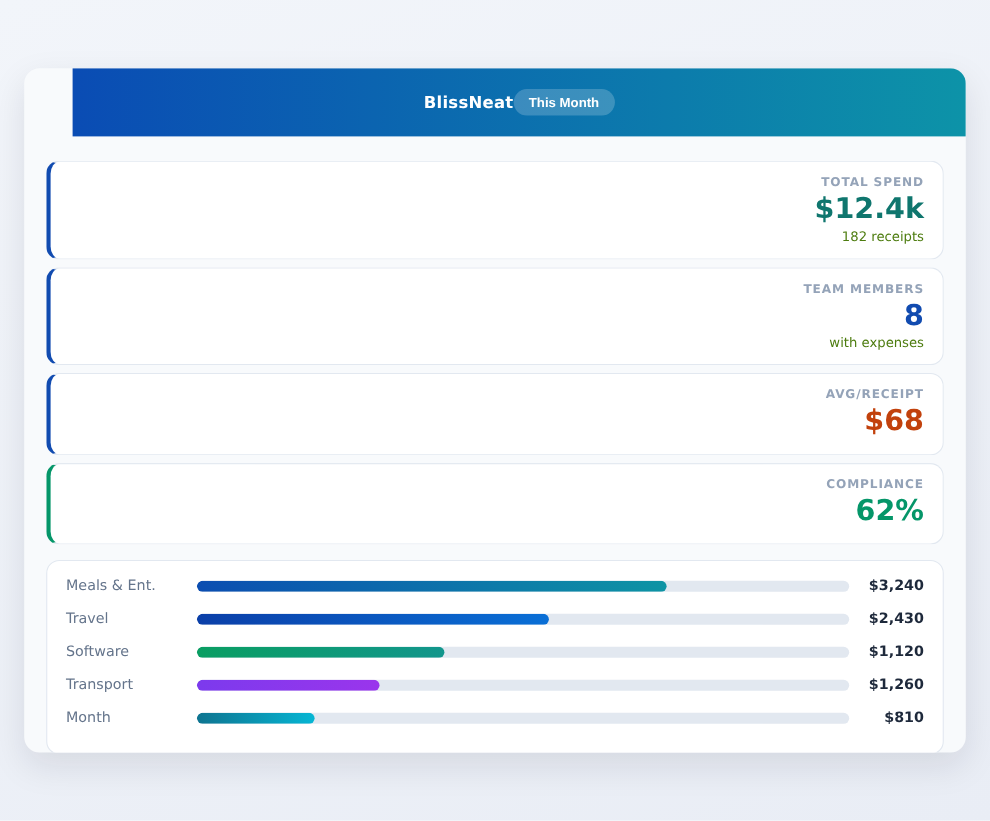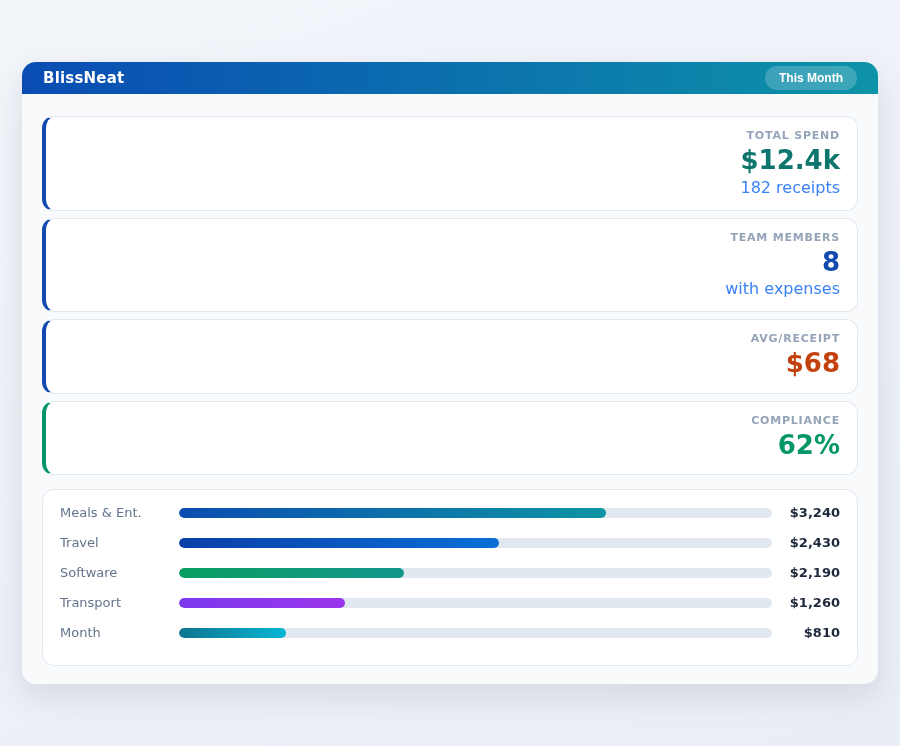--- a/index.html
+++ b/index.html
@@ -10,39 +10,40 @@
     position:relative;
     overflow:hidden;
   }
   .app-card {
     position:absolute; left:22px; top:62px; width:856px; height:622px;
     background:#f8fafc; border-radius:14px;
     box-shadow:0 12px 32px rgba(15,23,42,.10);
     overflow:hidden;
   }
   .app-header {
-    height:32px; display:flex; align-items:center; justify-content:space-between;
+    height:62px; display:flex; align-items:center; justify-content:center;
     padding:0 21px;
+    margin-left:44px;
   }
   .app-title { color:#ffffff; font-weight:bold; font-size:15px; letter-spacing:.2px; }
   .period-badge {
     background:rgba(255,255,255,.20); color:#ffffff; font-weight:bold;
     font-size:12px; padding:5px 14px; border-radius:13px; border:none; cursor:pointer;
   }
   .stats { padding:22px 20px 0 20px; }
   .stat-card {
     background:#ffffff; border:1px solid #e2e8f0; border-left:4px solid #114bb0;
     border-radius:12px; padding:12px 17px 13px 17px; margin-bottom:7px;text-align:right;
   }
   .stat-label {
     font-size:11px; font-weight:bold; letter-spacing:.8px; color:#94a3b8;
     text-transform:uppercase; display:block;
   }
   .stat-value { font-size:26px; font-weight:bold; color:#114bb0; display:block; margin-top:2px; line-height:1.25; }
-  .stat-sub { font-size:16px; color:#3b82f6; display:block; margin-top:1px;margin-left:35px; }
+  .stat-sub { font-size:12px; color:#4d7c0f; display:block; margin-top:1px;margin-left:35px; }
   .stat-sub:empty { display:none; }
   .chart-card {
     margin:14px 20px 0 20px; background:#ffffff; border:1px solid #e2e8f0;
     border-radius:12px; padding:15px 17px 10px 17px;
   }
   .chart-title { font-size:15px; font-weight:bold; color:#1e293b; margin-bottom:16px; }
   .chart-row { display:flex; align-items:center; margin-bottom:15px; }
   .row-label { width:119px; font-size:13px; color:#64748b; flex:none; }
   .bar-track {
     flex:1; height:10px; border-radius:5px; background:#e2e8f0;
@@ -100,21 +101,21 @@
         <div class="bar-fill" style="width: 54%; background: linear-gradient(90deg, rgb(11, 63, 168), rgb(10, 111, 214));"></div>
       </div>
       <span class="row-value">$2,430</span>
     </div>
 
     <div class="chart-row">
       <span class="row-label">Software</span>
       <div class="bar-track" style="background: rgb(226, 232, 240);">
         <div class="bar-fill" style="width: 38%; background: linear-gradient(90deg, rgb(10, 158, 98), rgb(18, 150, 140));"></div>
       </div>
-      <span class="row-value">$2,190</span>
+      <span class="row-value">$1,120</span>
     </div>
 
     <div class="chart-row">
       <span class="row-label">Transport</span>
       <div class="bar-track" style="background: rgb(226, 232, 240);">
         <div class="bar-fill" style="width: 28%; background: linear-gradient(90deg, rgb(124, 58, 237), rgb(154, 53, 236));"></div>
       </div>
       <span class="row-value">$1,260</span>
     </div>
 

